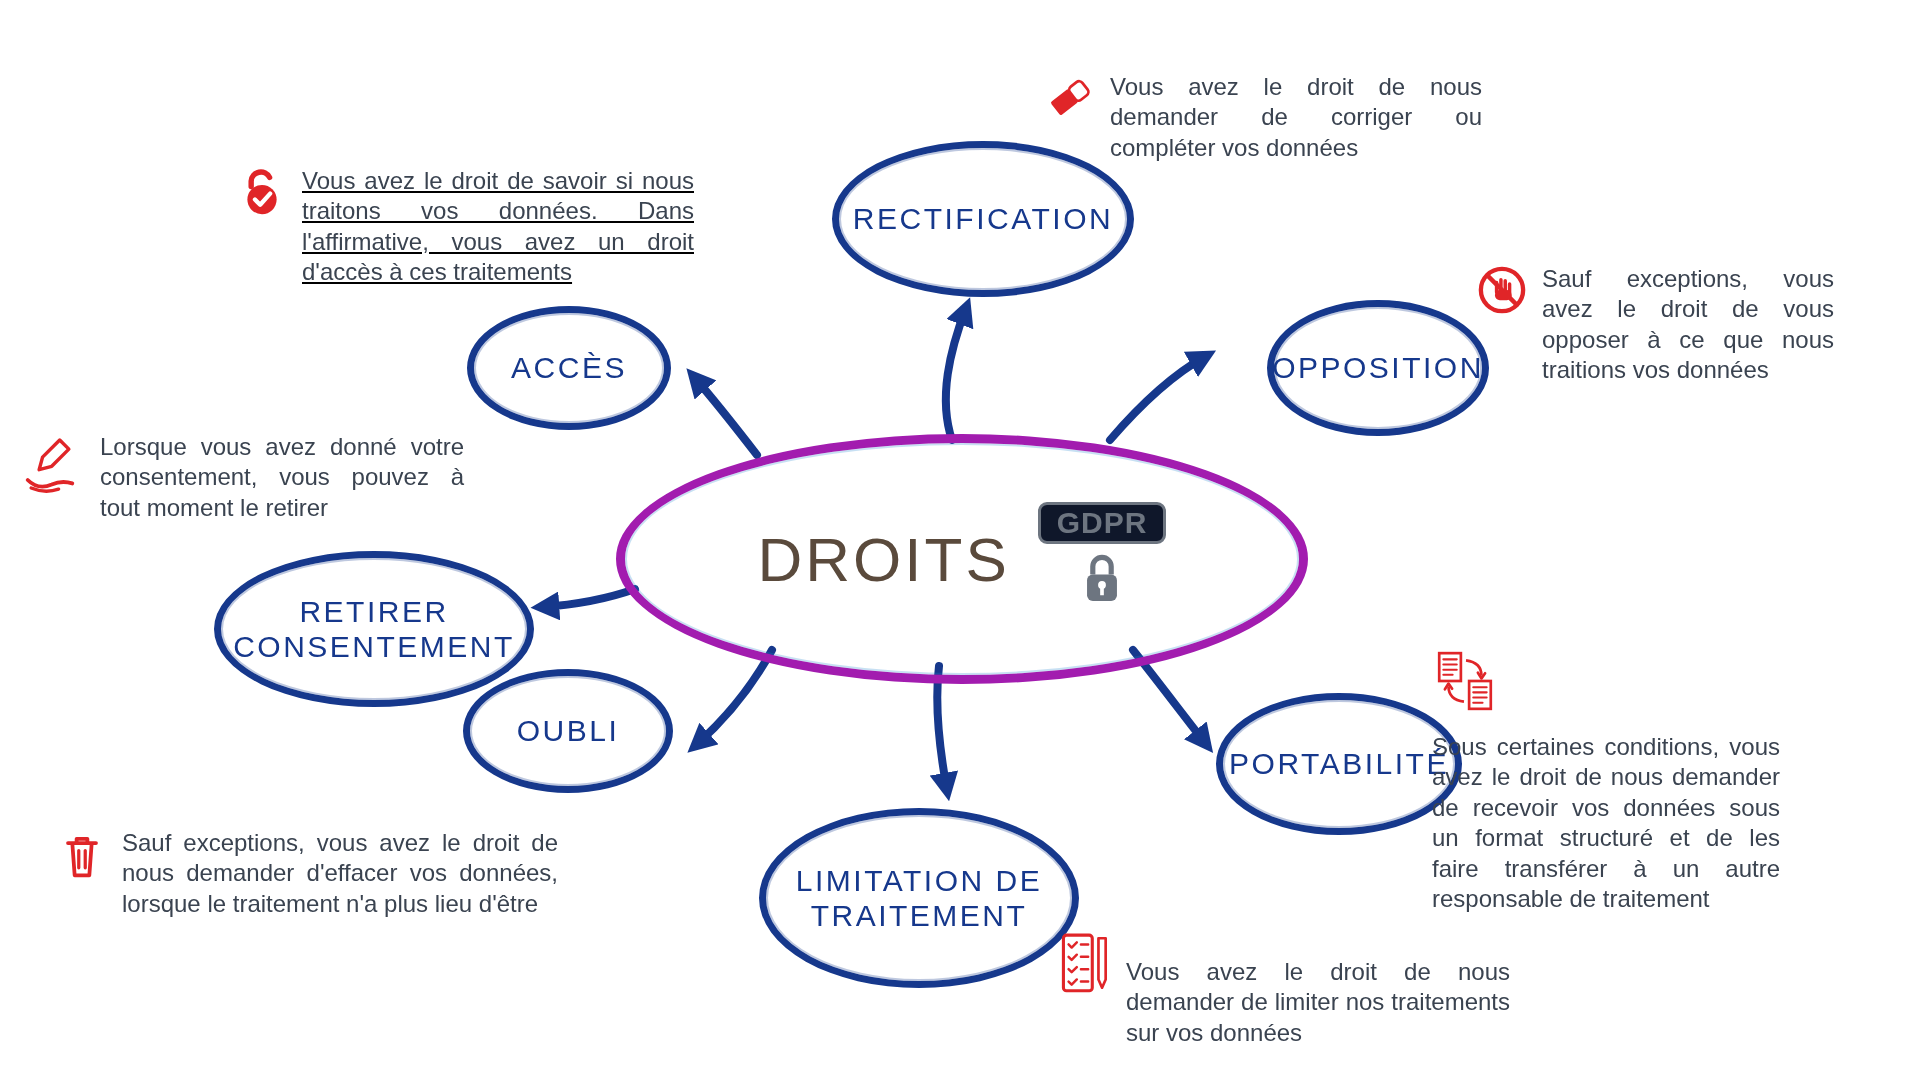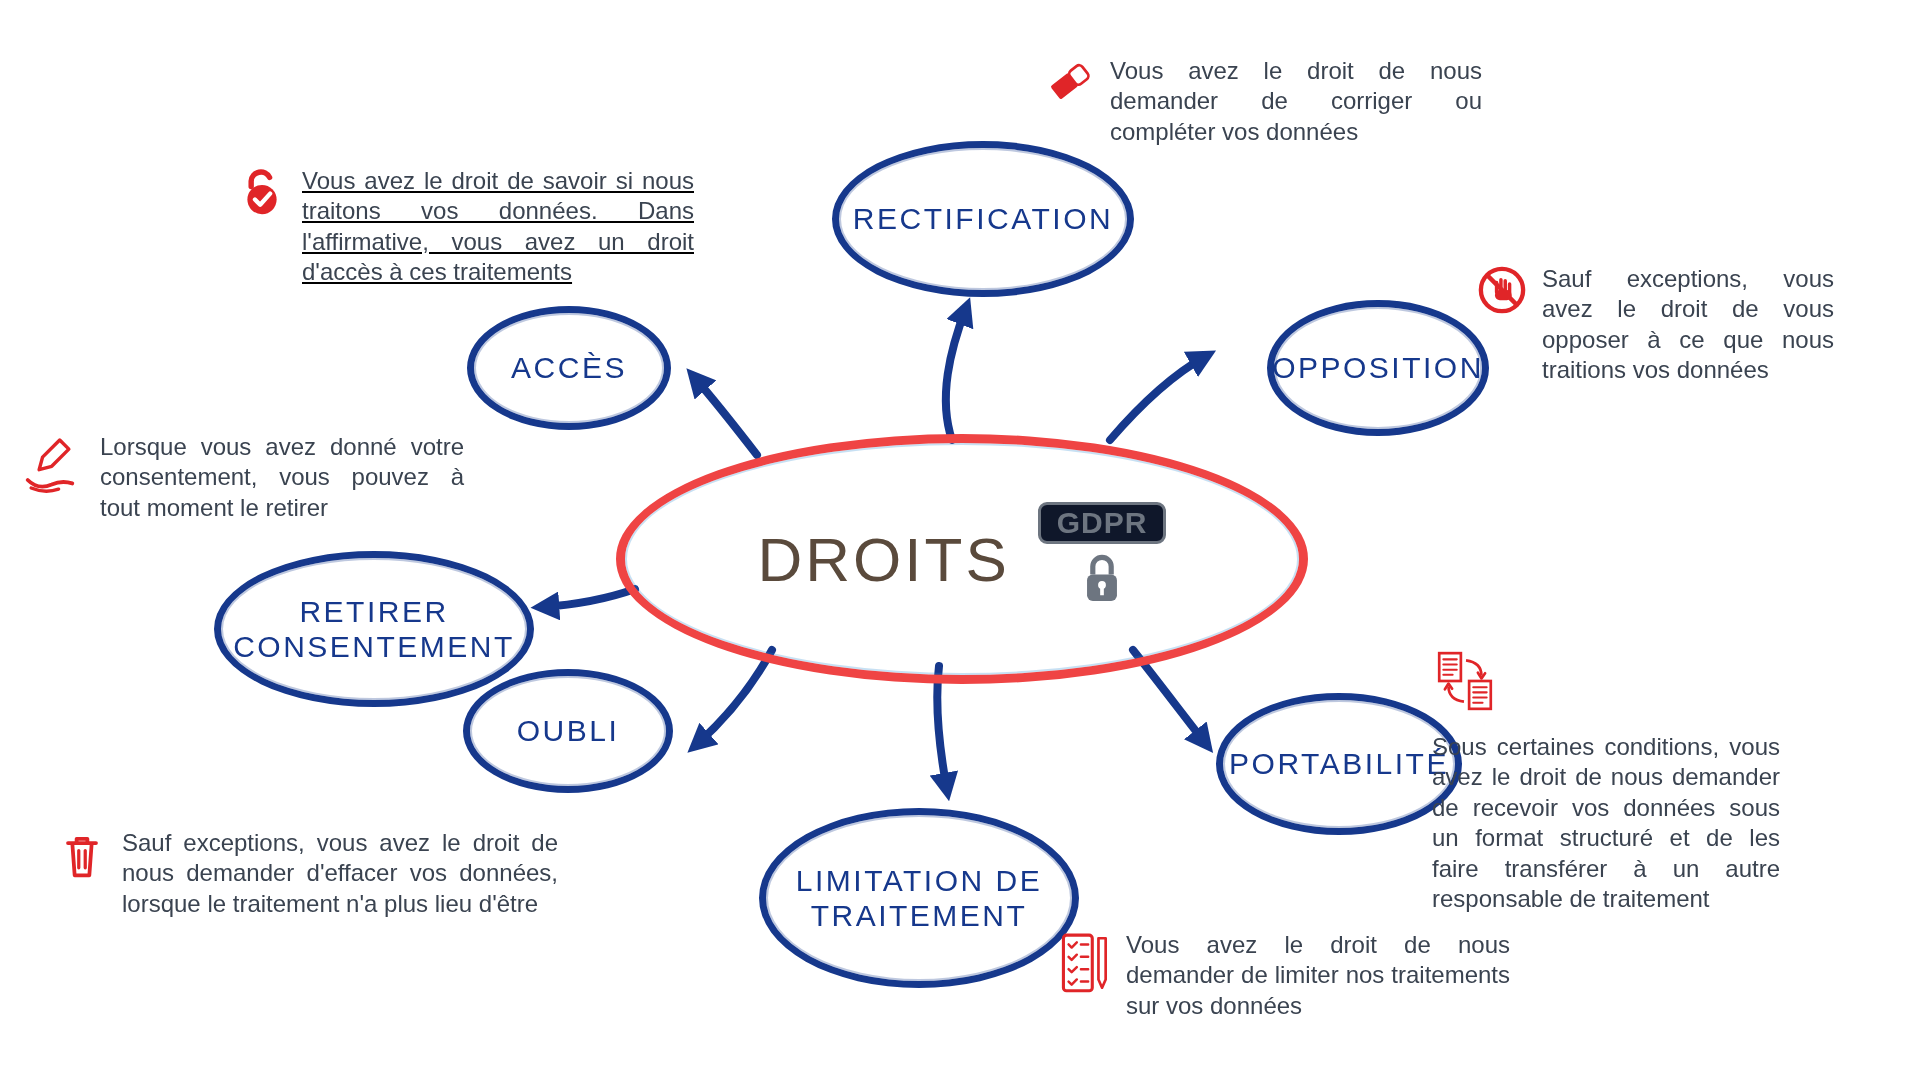--- a/index.html
+++ b/index.html
@@ -7,39 +7,39 @@
   .canvas{position:relative;width:1920px;height:1080px;background:#ffffff;overflow:hidden;}
 
   .arrows{position:absolute;left:0;top:0;pointer-events:none;}
 
   .node{position:absolute;border:7px solid #16388c;border-radius:50%;
         display:flex;align-items:center;justify-content:center;text-align:center;
         box-shadow:inset 0 0 0 2px rgba(22,56,140,.28);background:transparent;}
   .node-label{color:#16388c;font-size:30px;letter-spacing:2.5px;line-height:1.18;}
 
   .center-ellipse{position:absolute;left:616px;top:434px;width:674px;height:232px;
-        border:9px solid #ef4444;border-radius:50%;
+        border:9px solid #a21caf;border-radius:50%;
         display:flex;align-items:center;justify-content:center;gap:28px;
         box-shadow:inset 0 0 0 2px rgba(30,130,207,.25);}
   .center-title{font-size:62px;color:#5a4a3c;letter-spacing:3px;}
   .gdpr-col{display:flex;flex-direction:column;align-items:center;gap:6px;margin-top:-6px;}
   .gdpr-badge{border:3px solid #6d7580;border-radius:9px;padding:1px 16px;
         color:#6d7580;font-weight:bold;font-size:30px;letter-spacing:1px;background:#0f172a;}
 
   .callout{position:absolute;display:flex;align-items:flex-start;gap:14px;}
   .callout .icon{flex:0 0 auto;display:block;}
   .desc{margin:0;color:#3a4350;font-size:24px;line-height:1.27;text-align:justify;}
 
   
   #co-rectification .desc{width:372px;}
   #co-opposition .desc{width:292px;}
   #co-acces .desc{width:392px;}
   #co-retirer .desc{width:364px;}
   #co-oubli .desc{width:436px;}
-  #co-limitation .desc{width:384px;}
+  #co-limitation .desc{width:384px;margin-top:27px;}
   #co-portabilite .desc{width:348px;}
 
   
   #node-retirer .node-label{max-width:282px;}
   #node-limitation .node-label{max-width:250px;}
 </style>
 </head>
 <body>
 
 <div class="canvas">
@@ -95,21 +95,21 @@
   </div>
 
   <div class="node" id="node-limitation" style="left:759px;top:808px;width:306px;height:166px;">
     <span class="node-label">LIMITATION DE TRAITEMENT</span>
   </div>
 
   <div class="node" id="node-portabilite" style="left:1216px;top:693px;width:232px;height:128px;">
     <span class="node-label">PORTABILITÉ</span>
   </div>
 
-  <div class="callout" id="co-rectification" style="left:1046px;top:56px;">
+  <div class="callout" id="co-rectification" style="left:1046px;top:72px;">
     <span class="icon">
       <svg width="50" height="50" viewBox="0 0 48 48">
         <g transform="rotate(-38 24 24)">
           <rect x="5" y="16" width="22" height="16" rx="2" fill="#e02528"></rect>
           <rect x="26" y="16" width="15" height="16" rx="4" fill="#ffffff" stroke="#e02528" stroke-width="2.6"></rect>
         </g>
       </svg>
     </span>
     <p class="desc">Vous avez le droit de nous demander de corriger ou compléter vos données</p>
   </div>

